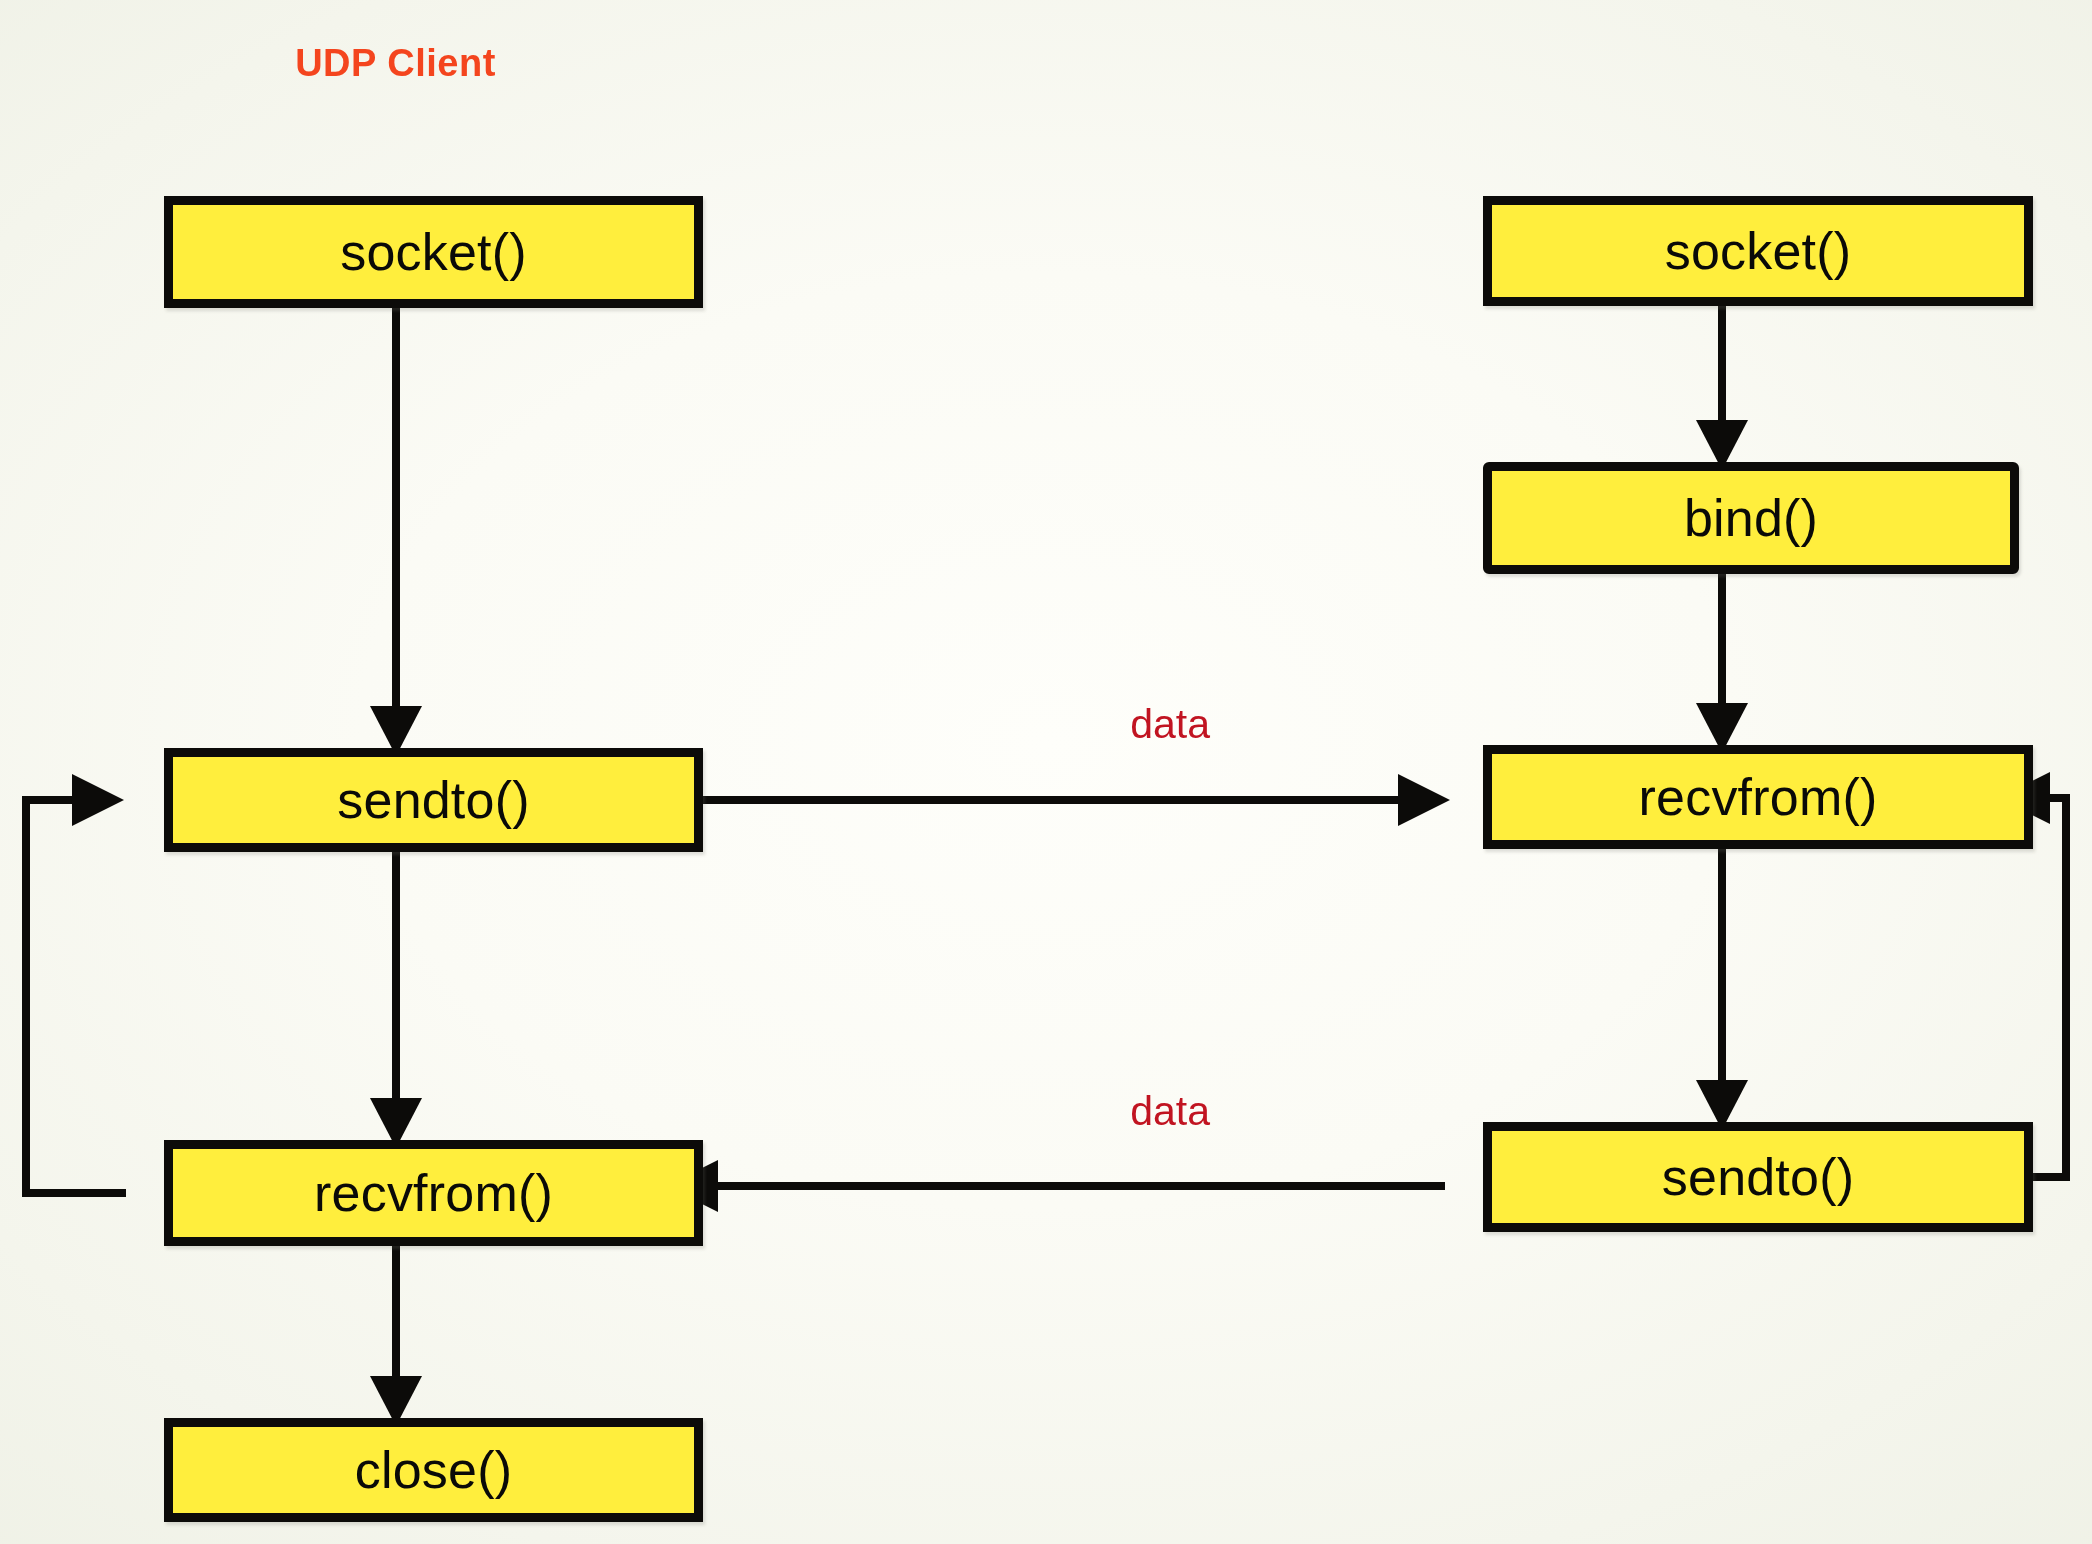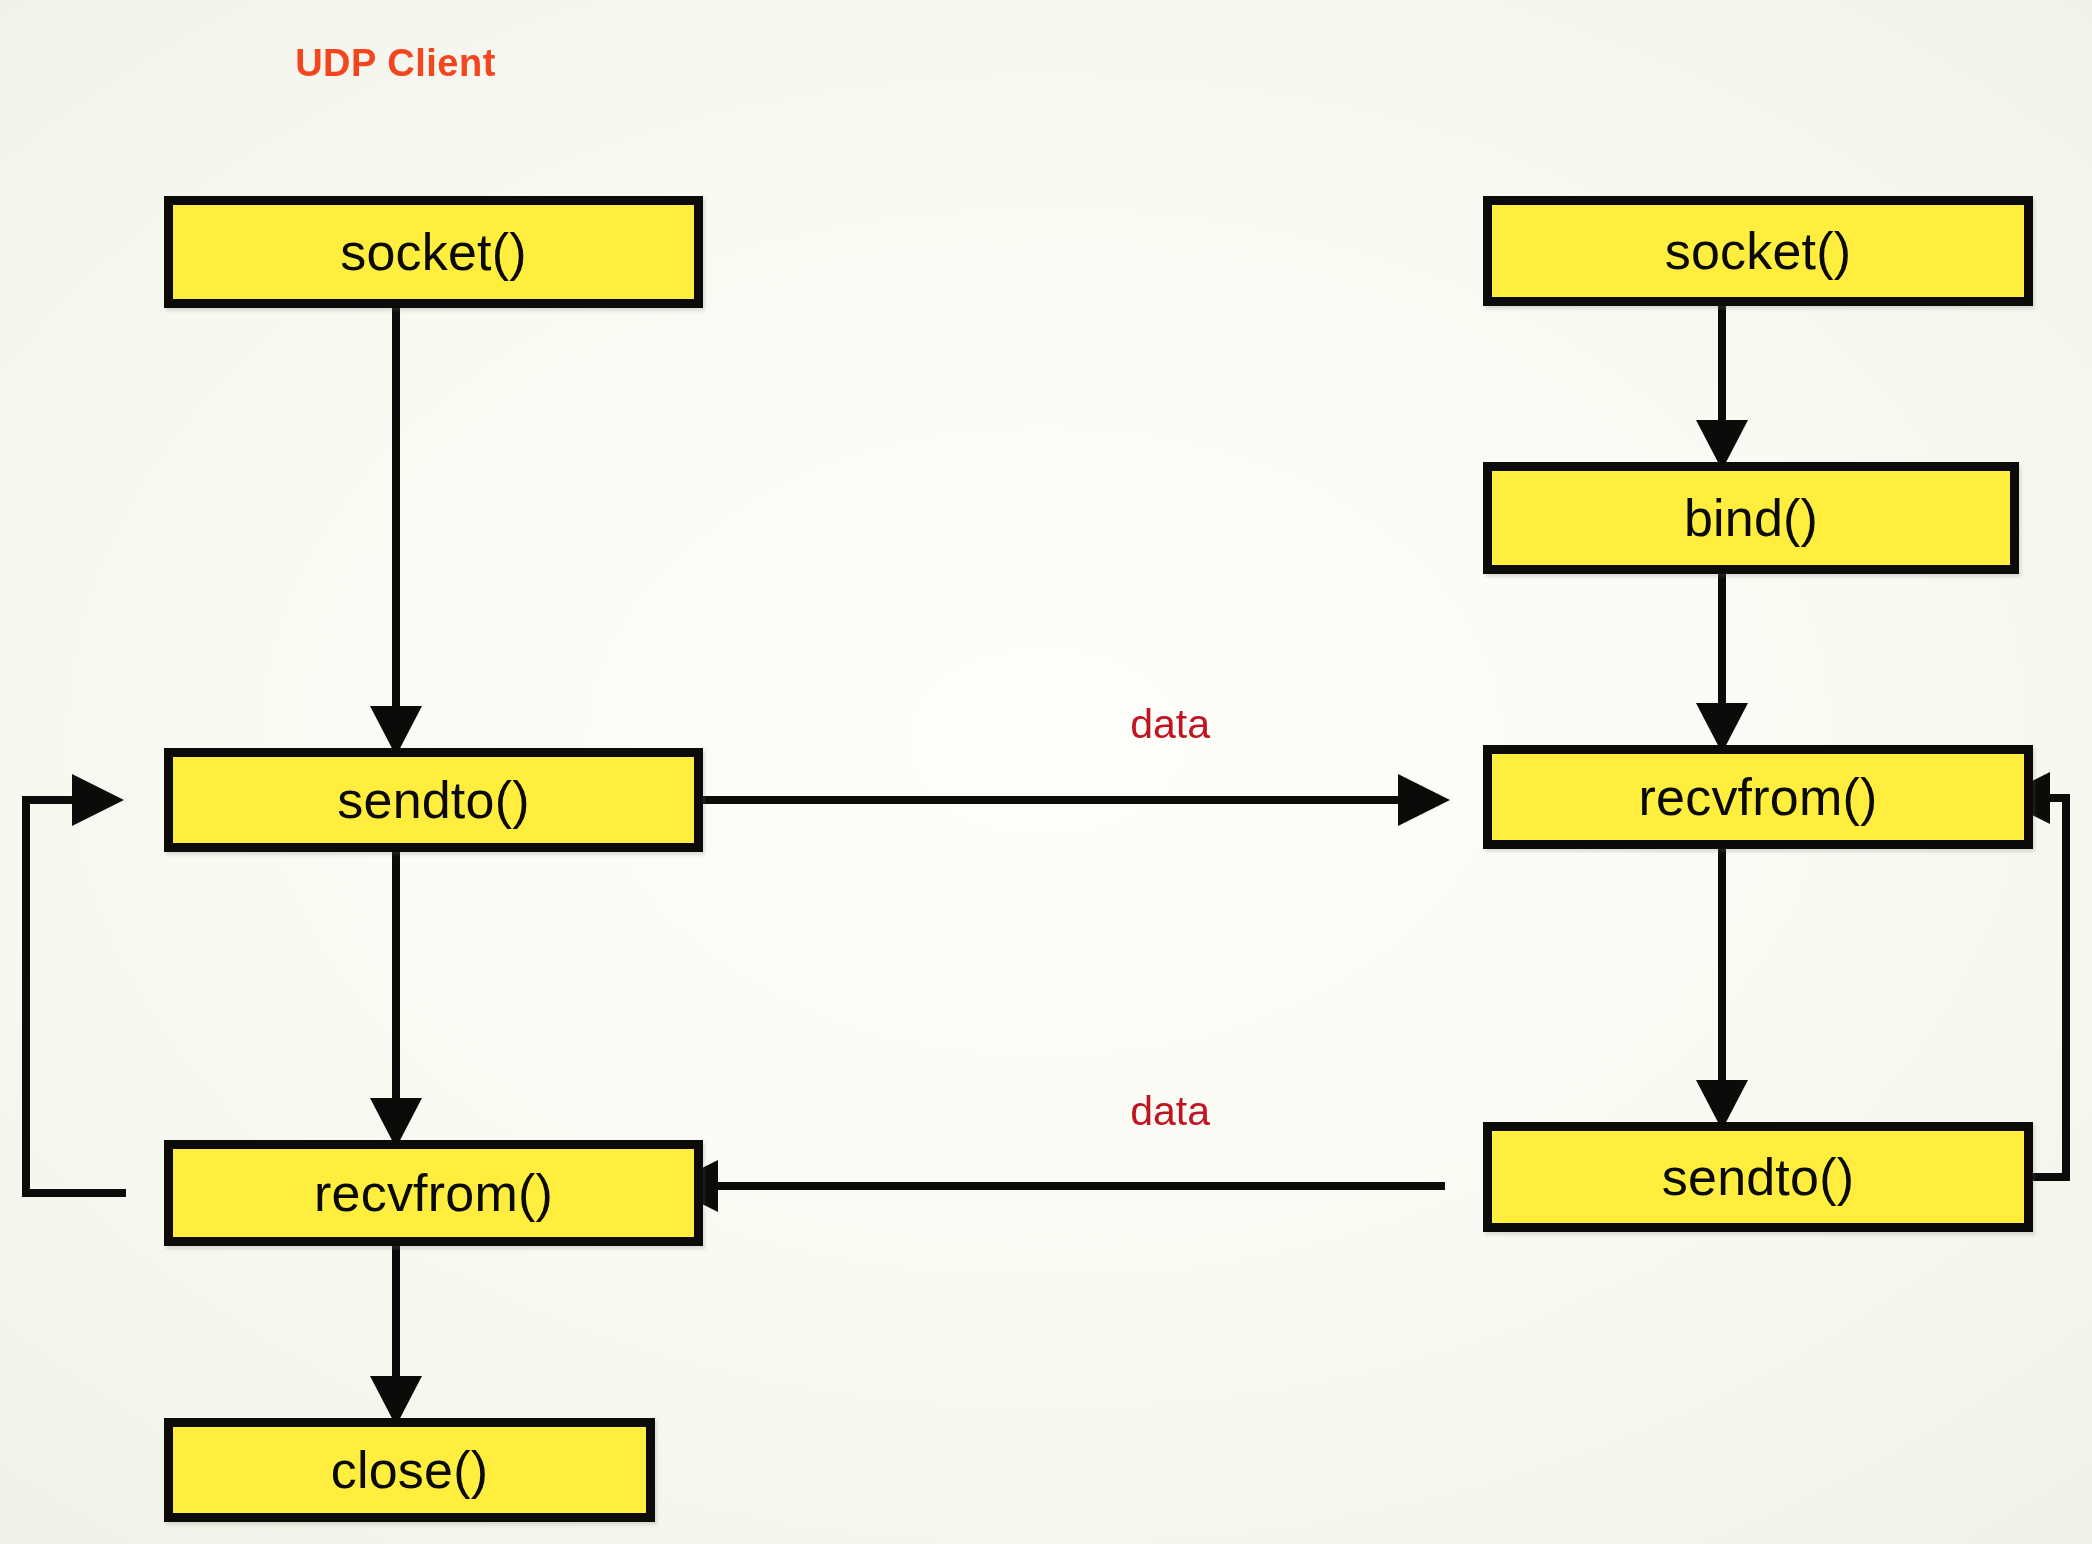--- a/index.html
+++ b/index.html
@@ -50,25 +50,25 @@
     line-height: 1;
     white-space: nowrap;
     user-select: none;
     letter-spacing: 0.2px;
   }
 
   
   #node-client-socket   { left: 126px;  top: 196px;  width: 539px; height: 112px; }
   #node-client-sendto   { left: 126px;  top: 748px;  width: 539px; height: 104px; }
   #node-client-recvfrom { left: 126px;  top: 1140px; width: 539px; height: 106px; }
-  #node-client-close    { left: 126px;  top: 1418px; width: 491px; height: 104px; }
+  #node-client-close    { left: 126px;  top: 1418px; width: 539px; height: 104px; }
 
   
   #node-server-socket   { left: 1445px; top: 196px;  width: 550px; height: 110px; }
-  #node-server-bind     { left: 1445px; top: 462px;  width: 536px; height: 112px; }
+  #node-server-bind     { left: 1445px; top: 462px;  width: 536px; height: 112px; border-radius: 6px; }
   #node-server-recvfrom { left: 1445px; top: 745px;  width: 550px; height: 104px; }
   #node-server-sendto   { left: 1445px; top: 1122px; width: 550px; height: 110px; }
 
   
   #connectors {
     position: absolute;
     left: 0; top: 0;
     width: 2092px;
     height: 1544px;
     pointer-events: none;

